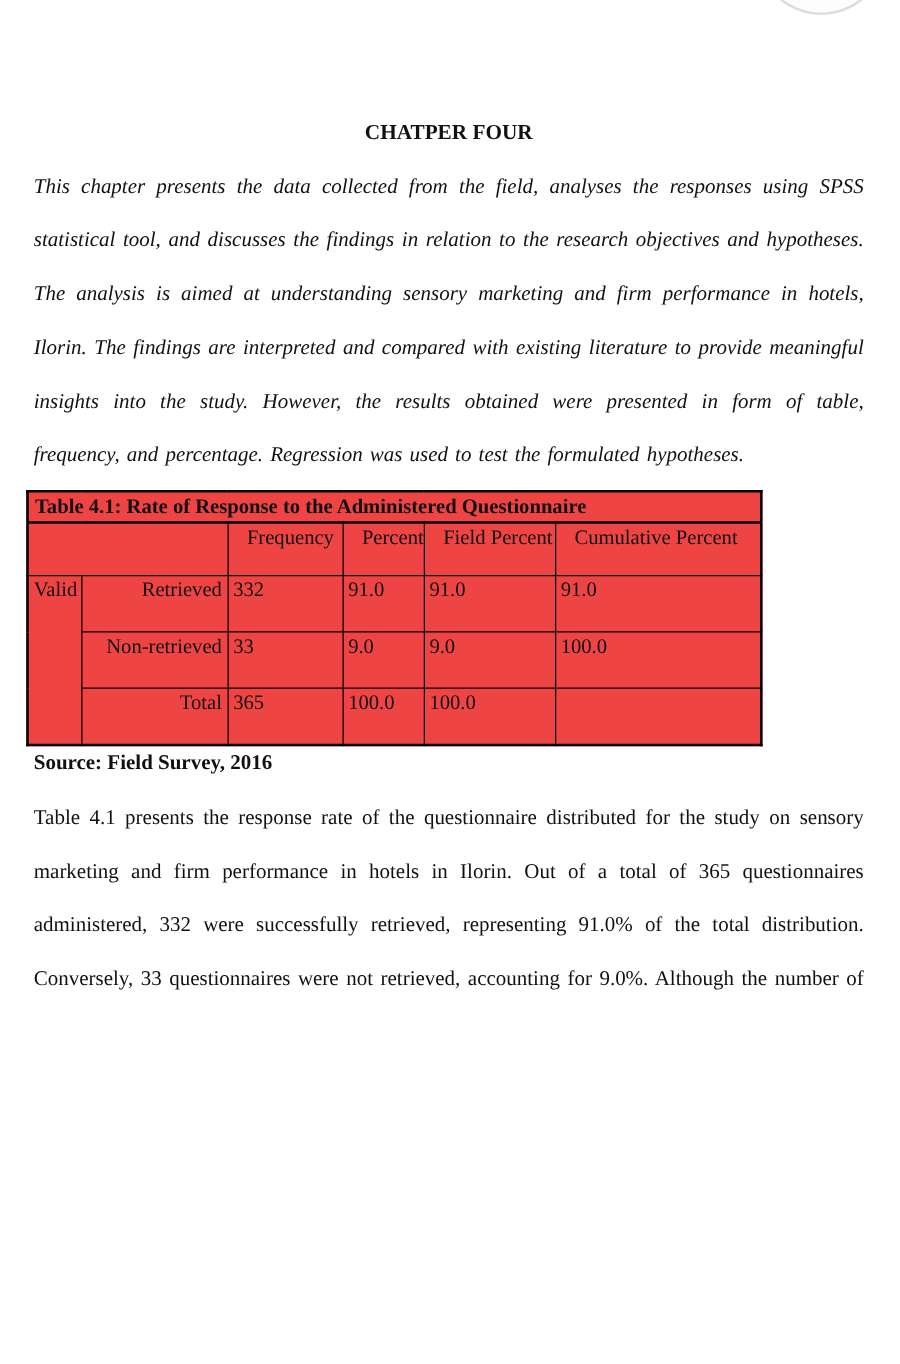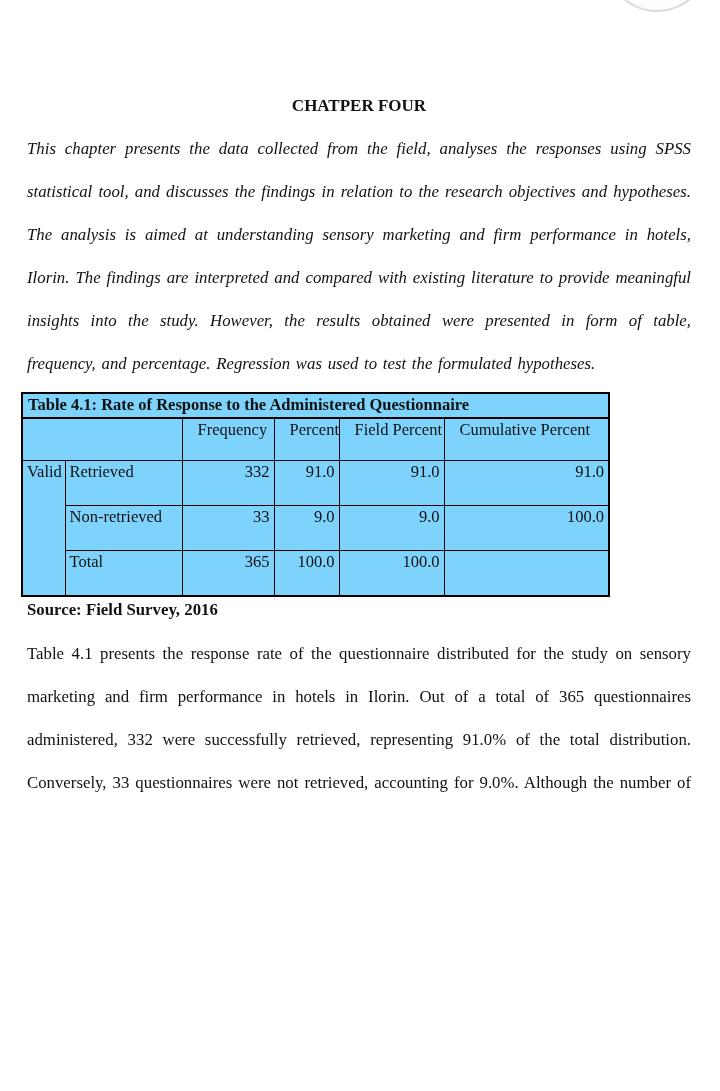--- a/index.html
+++ b/index.html
@@ -49,21 +49,21 @@
   }
   .par1 { margin-top: 0px; font-style: italic; }
 
   table.spss {
     border-collapse: collapse;
     table-layout: fixed;
     width: 587px;
     margin: 7px 0 0 -6px;
     border: 2px solid #000;
     font-size: 16.5px;
-    background: #7dd3fc;
+    background: #ef4444;
   }
   table.spss td {
     border: 1px solid #000;
     vertical-align: top;
     padding: 1px 4px 0 4px;
     overflow: hidden;
     white-space: nowrap;
   }
   tr.t-title td {
     font-weight: bold;
@@ -72,25 +72,24 @@
     height: 20px;
   }
   tr.t-head td {
     height: 40px;
     padding-left: 15px;
   }
   tr.t-row td {
     height: 43px;
   }
   td.num {
-    text-align: right;
     padding-right: 6px;
   }
   td.group { vertical-align: top; padding-left: 5px; }
-  td.lbl { padding-left: 5px; }
+  td.lbl { padding-left: 5px; text-align: right; }
 
   .source-note {
     font-weight: bold;
     font-size: 16.8px;
     line-height: 26px;
     margin: 0;
   }
   .par2 { margin-top: 9px; }
   .page-number {
     text-align: center;

